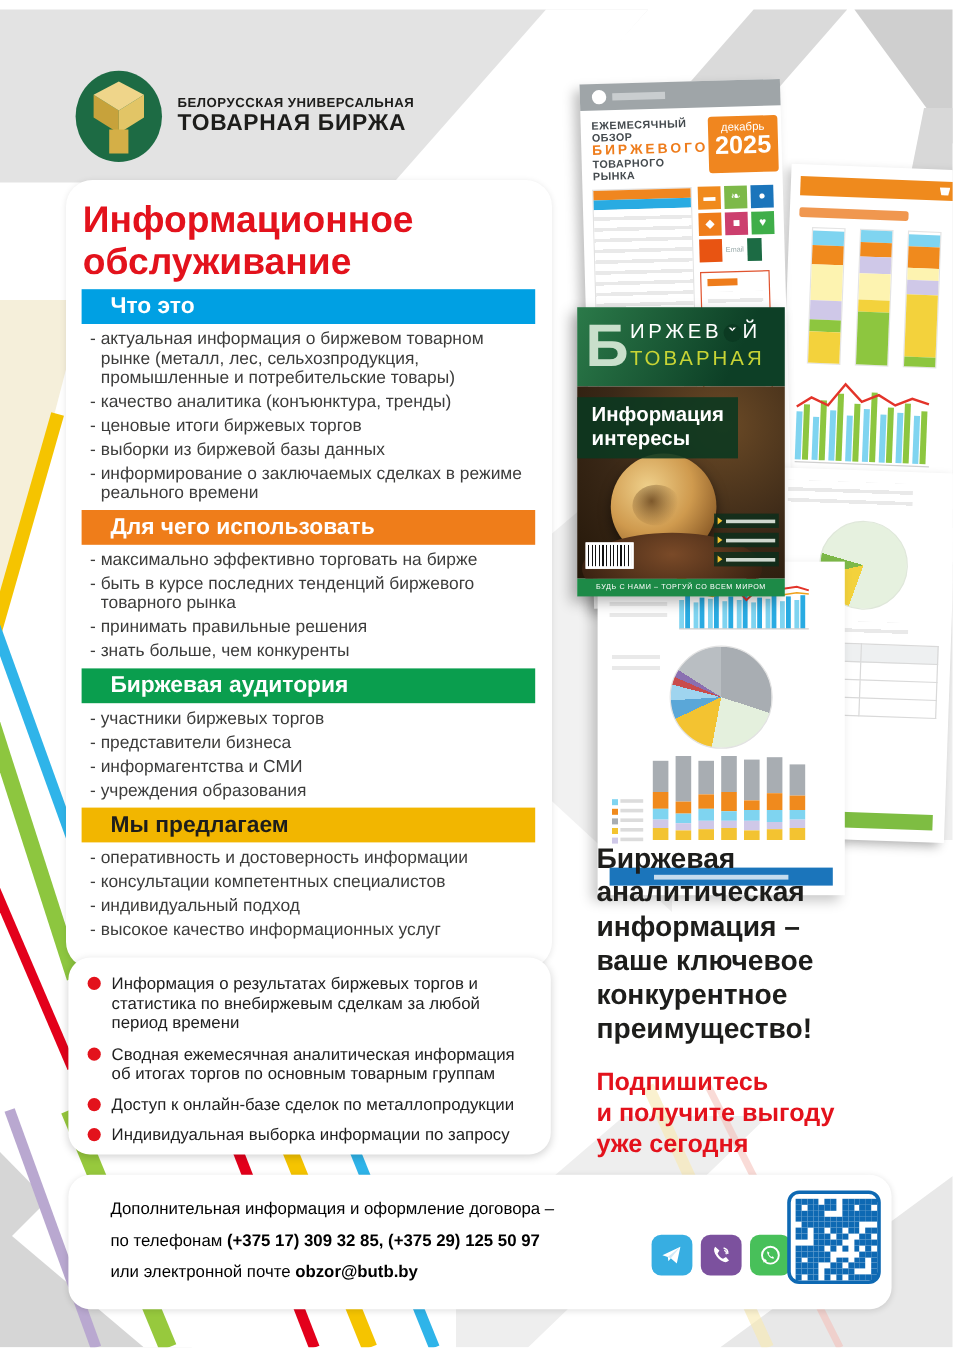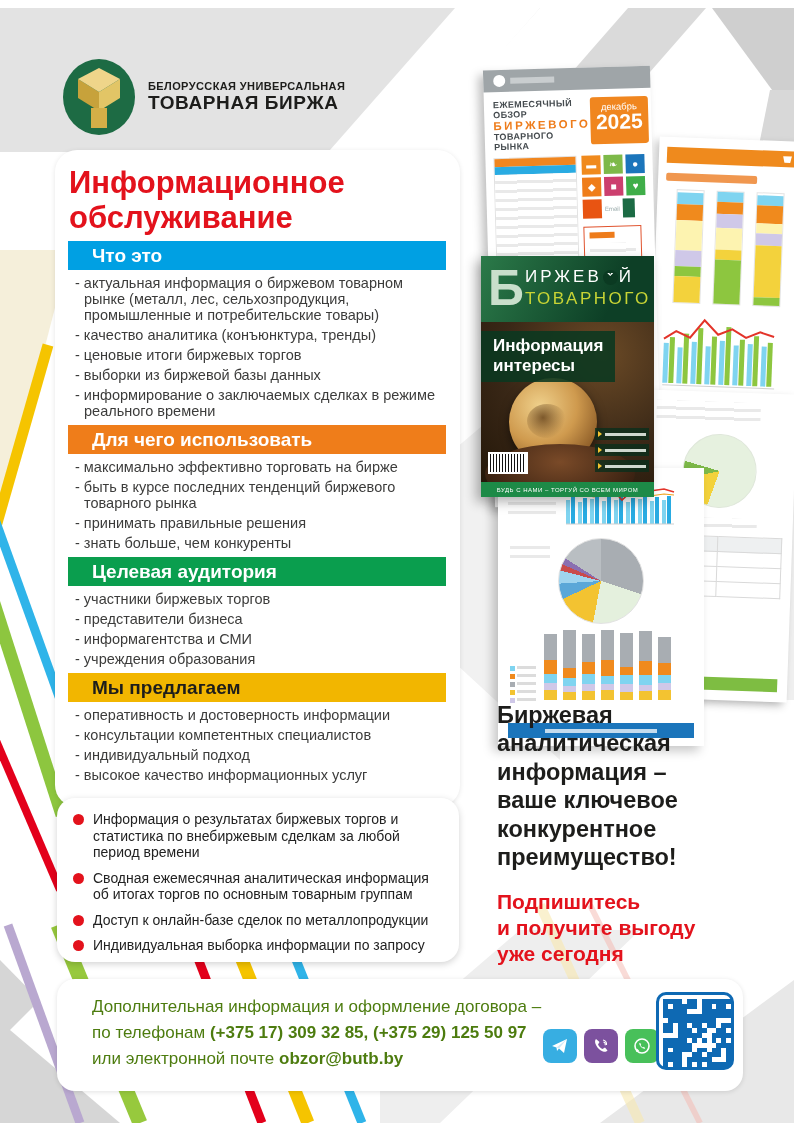--- a/index.html
+++ b/index.html
@@ -32,21 +32,21 @@
 
   
   .promo{position:absolute;left:497px;top:701px;width:255px;z-index:6;}
   .promo .black div{font-size:23.5px;line-height:1.21;font-weight:bold;color:#1d1d1b;}
   .promo .red{margin-top:17px;}
   .promo .red div{font-size:21px;line-height:1.24;font-weight:bold;color:#e3121c;}
 
   
   .contact-card{position:absolute;left:57px;top:979px;width:686px;height:112px;background:#fff;border-radius:18px;
                 z-index:6;box-shadow:0 1px 5px rgba(0,0,0,.12);}
-  .contact-text{position:absolute;left:35px;top:15px;font-size:17px;line-height:26px;color:#4d7c0f;}
+  .contact-text{position:absolute;left:35px;top:15px;font-size:14px;line-height:26px;color:#000000;}
   .contact-text b{font-weight:bold;}
   .socials{position:absolute;left:486px;top:50px;display:flex;gap:7px;}
   .soc{width:34px;height:34px;border-radius:8px;display:flex;align-items:center;justify-content:center;}
   .qr{position:absolute;right:9px;top:13px;width:78px;height:78px;border:3px solid #0e69b3;border-radius:10px;
       box-sizing:border-box;padding:4px;background:#fff;}
   .qr-cells{position:relative;width:68px;height:68px;display:grid;grid-template-columns:repeat(14,1fr);grid-template-rows:repeat(14,1fr);}
   .qr-cells i{background:#0e69b3;}
 
   
   .pageB{position:absolute;left:649px;top:139px;width:146px;height:556px;background:#fff;z-index:1;
@@ -445,21 +445,21 @@
   </div>
 
   <div class="mag">
     <div class="mag-head">
       <div class="mag-B">Б</div>
       <div class="mag-w1">
         <span>ИРЖЕВ</span>
         <span class="mag-ball"></span>
         <span>Й</span>
       </div>
-      <div class="mag-w2">ТОВАРНОГО</div>
+      <div class="mag-w2">ТОВАРНАЯ</div>
     </div>
     <div class="mag-photo">
       <div class="globe"></div>
       <div class="hand"></div>
       <div class="mag-title">
         <div>Информация</div>
         <div>интересы</div>
       </div>
       <div class="mag-bullets">
         <div>
@@ -496,21 +496,21 @@
     </ul>
 
     <div class="sec-bar" style="background: rgb(239, 125, 26); color: rgb(255, 255, 255);">Для чего использовать</div>
     <ul class="sec-list">
       <li>максимально эффективно торговать на бирже</li>
       <li>быть в курсе последних тенденций биржевого товарного рынка</li>
       <li>принимать правильные решения</li>
       <li>знать больше, чем конкуренты</li>
     </ul>
 
-    <div class="sec-bar" style="background: rgb(10, 158, 78); color: rgb(255, 255, 255);">Целевая аудитория</div>
+    <div class="sec-bar" style="background: rgb(10, 158, 78); color: rgb(255, 255, 255);">Биржевая аудитория</div>
     <ul class="sec-list">
       <li>участники биржевых торгов</li>
       <li>представители бизнеса</li>
       <li>информагентства и СМИ</li>
       <li>учреждения образования</li>
     </ul>
 
     <div class="sec-bar" style="background: rgb(242, 182, 0); color: rgb(29, 29, 27);">Мы предлагаем</div>
     <ul class="sec-list">
       <li>оперативность и достоверность информации</li>

